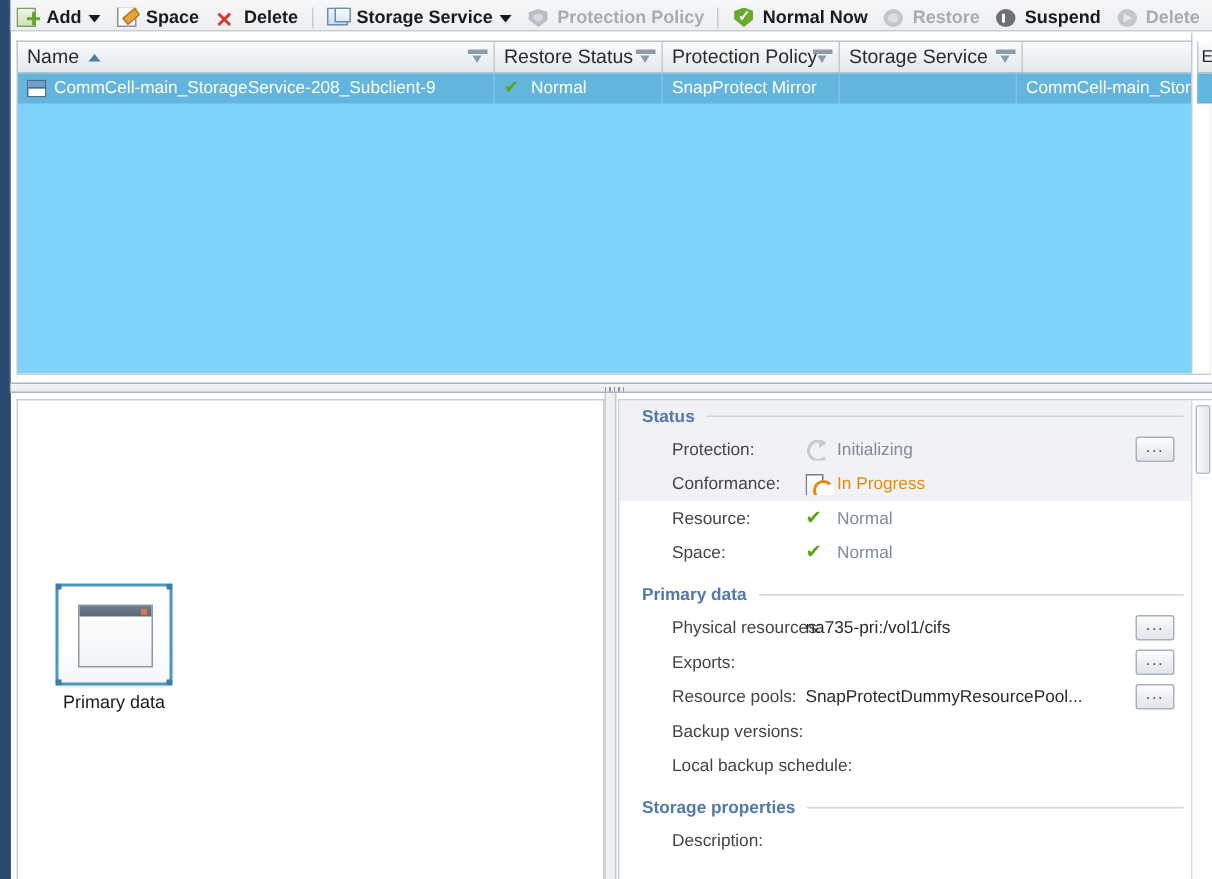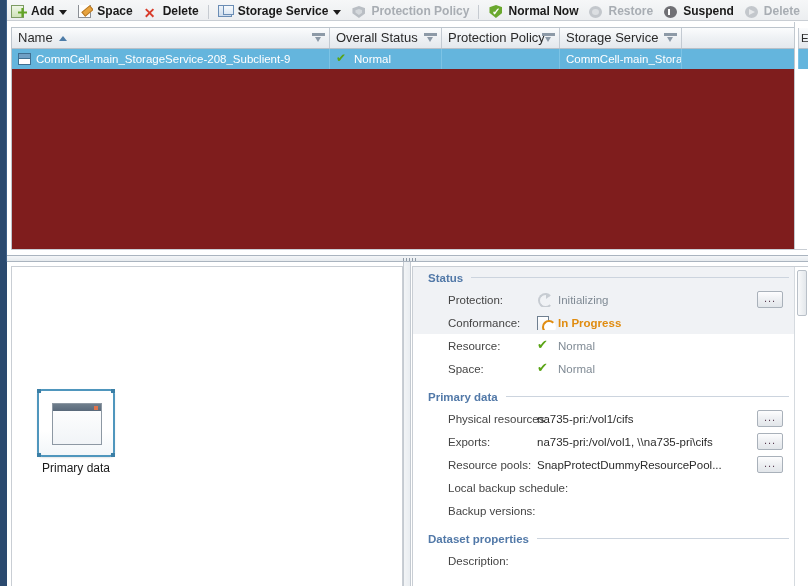--- a/index.html
+++ b/index.html
@@ -230,21 +230,21 @@
     background:#6f9fc4; border-bottom:1px solid #3f6f91;
   }
   .check-green {
     display:inline-block; position:relative;
     width:13px; height:12px; margin-right:5px; flex:0 0 auto;
   }
   .check-green::before {
     content:"\2714"; position:absolute; left:0; top:-1px;
     font-size:12px; color:#5aa415; line-height:13px;
   }
-  .grid-body { height: 203px; background: #7f1d1d; }
+  .grid-body { height: 203px; background: #7dd3fc; }
   .grid-right-edge {
     position:absolute; right:0; top:0; width:1px; height:100%;
     background:#bcc4cc;
   }
   .grid-inner-frame {
     position:absolute; left:794px; top:22px;
     width:13px; height:228px;
     border-left:1px solid #c2c9d0;
     background:#ffffff;
   }
@@ -426,21 +426,21 @@
     color: #444;
     white-space: nowrap;
     flex: 0 0 auto;
   }
   .kv-value {
     display: flex; align-items: center;
     color: #808b95;
     white-space: nowrap;
     overflow: hidden;
   }
-  .kv-value.strong { color: #e08c10; font-weight: bold; }
+  .kv-value.strong { color: #e08c10; font-weight: normal; }
   .kv-value.plain { color: #2b2b2b; text-align: right; }
   .vico {
     display: inline-block; position: relative;
     width: 17px; height: 14px; margin-right: 4px; flex: 0 0 auto;
   }
   .vico-spin::before {
     content:""; position:absolute; left:1px; top:0;
     width:11px; height:11px; border-radius:50%;
     border:2px solid #c7ccd2; border-right-color:transparent;
   }
@@ -523,21 +523,21 @@
       </div></div>
 
   <div class="grid-wrap">
     <div class="grid-header" id="grid-header">
         <div class="gh-cell" style="width: 318px; flex: 0 0 318px;">
           <span class="gh-text">Name</span>
           <span class="sort-arrow"></span>
           <span class="filter-btn"></span>
         </div>
         <div class="gh-cell" style="width: 112px; flex: 0 0 112px;">
-          <span class="gh-text">Overall Status</span>
+          <span class="gh-text">Restore Status</span>
           <span class="filter-btn"></span>
         </div>
         <div class="gh-cell" style="width: 118px; flex: 0 0 118px;">
           <span class="gh-text">Protection Policy</span>
           <span class="filter-btn"></span>
         </div>
         <div class="gh-cell" style="width: 122px; flex: 0 0 122px;">
           <span class="gh-text">Storage Service</span>
           <span class="filter-btn"></span>
         </div>
@@ -546,20 +546,23 @@
         <div class="grid-row">
           <div class="gr-cell" style="width: 318px; flex: 0 0 318px;">
             <span class="row-ico-page"></span>
             <span>CommCell-main_StorageService-208_Subclient-9</span>
           </div>
           <div class="gr-cell" style="width: 112px; flex: 0 0 112px;">
             <span class="check-green"></span>
             <span>Normal</span>
           </div>
           <div class="gr-cell" style="width: 118px; flex: 0 0 118px;">
+            <span>SnapProtect Mirror</span>
+          </div>
+          <div class="gr-cell" style="width: 118px; flex: 0 0 118px;">
             <span></span>
           </div>
           <div class="gr-cell" style="width: 122px; flex: 0 0 122px;">
             <span>CommCell-main_Stora...</span>
           </div>
         </div>
       </div>
     <div class="grid-right-edge"></div>
   </div>
   <div class="grid-inner-frame"></div>
@@ -633,47 +636,44 @@
         </div>
         <div class="kv-row">
           <span class="kv-label">Physical resources:</span>
           <span class="kv-value plain">
             <span>na735-pri:/vol1/cifs</span>
           </span>
           <span class="ellipsis-btn">...</span>
         </div>
         <div class="kv-row">
           <span class="kv-label">Exports:</span>
-          <span class="kv-value plain">
-            <span>na735-pri:/vol/vol1, \\na735-pri\cifs</span>
-          </span>
           <span class="ellipsis-btn">...</span>
         </div>
         <div class="kv-row">
           <span class="kv-label">Resource pools:</span>
           <span class="kv-value plain">
             <span>SnapProtectDummyResourcePool...</span>
           </span>
           <span class="ellipsis-btn">...</span>
         </div>
         <div class="kv-row">
+          <span class="kv-label">Backup versions:</span>
+          <span class="kv-value plain">
+            <span></span>
+          </span>
+        </div>
+        <div class="kv-row">
           <span class="kv-label">Local backup schedule:</span>
           <span class="kv-value plain">
             <span></span>
           </span>
         </div>
-        <div class="kv-row">
-          <span class="kv-label">Backup versions:</span>
-          <span class="kv-value plain">
-            <span></span>
-          </span>
-        </div>
         <div class="spacer6"></div>
         <div class="section-head">
-          <span class="section-title">Dataset properties</span>
+          <span class="section-title">Storage properties</span>
           <span class="section-rule"></span>
         </div>
         <div class="kv-row">
           <span class="kv-label">Description:</span>
           <span class="kv-value plain">
             <span></span>
           </span>
         </div>
       </div>
     <div class="det-scroll">

